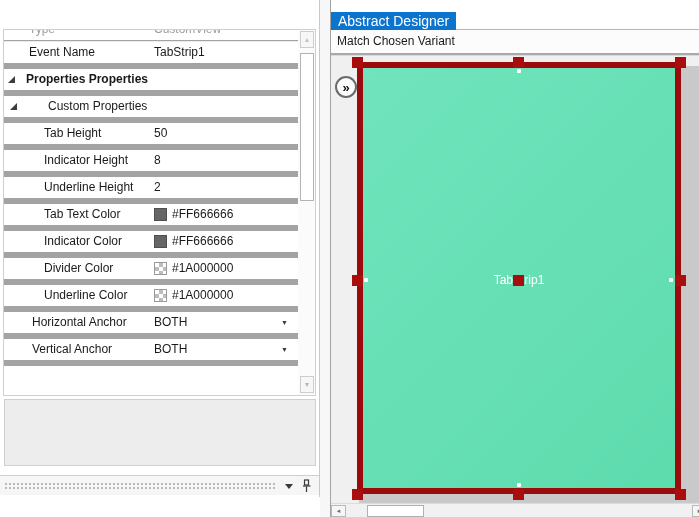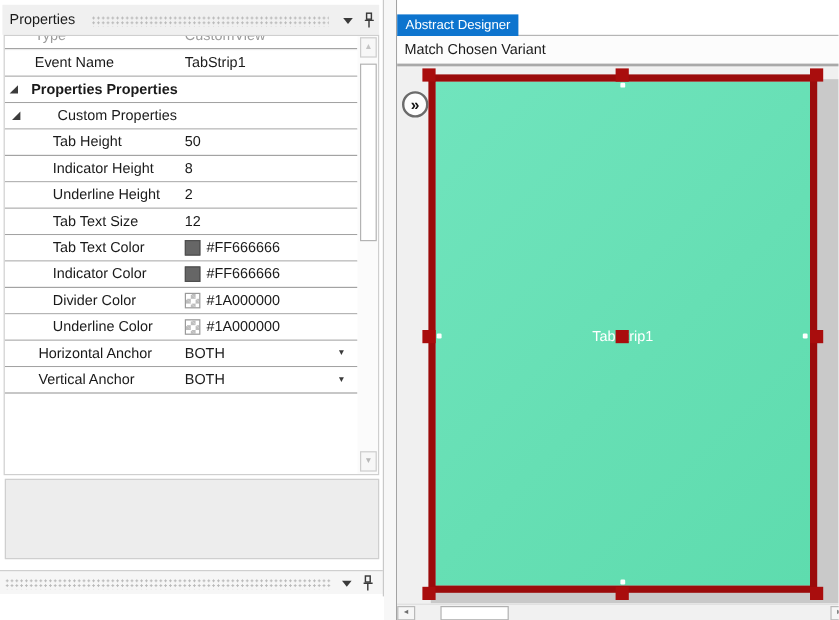--- a/index.html
+++ b/index.html
@@ -19,21 +19,21 @@
   .ddicon{position:absolute;width:0;height:0;border-left:4px solid transparent;
     border-right:4px solid transparent;border-top:5px solid #3a3a3a;}
   .phead .ddicon{left:284px;top:11px;}
   .pinicon{position:absolute;}
   .phead .pinicon{left:299px;top:6px;}
 
   .pgrid{left:3px;top:29px;width:313px;height:367px;background:#ffffff;border:1px solid #cfcfcf;box-sizing:border-box;}
   .prows{position:absolute;left:0;top:0;right:17px;bottom:0;overflow:hidden;}
   .cliprow{position:relative;height:11px;overflow:hidden;border-bottom:1px solid #ebebeb;}
   .cliprow .inner{position:absolute;left:0;right:0;top:-11px;height:21px;}
-  .prow{position:relative;height:21px;border-bottom:1px solid #a3a3a3;background:#fff;}
+  .prow{position:relative;height:21px;border-bottom:6px solid #a3a3a3;background:#fff;}
   .plabel{display:block;line-height:21px;white-space:nowrap;}
   .pvalue{position:absolute;left:150px;top:0;line-height:21px;white-space:nowrap;}
   .muted .plabel,.muted .pvalue,.muted .vtext{color:#9c9c9c;}
   .tri{position:absolute;top:7px;width:0;height:0;border-bottom:7px solid #3c3c3c;border-left:7px solid transparent;}
   .section .tri{left:4px;}
   .group .tri{left:6px;}
   .seclabel{display:block;line-height:21px;}
   .section .seclabel{margin-left:22px;font-weight:bold;}
   .group .seclabel{margin-left:44px;}
   .ddown{position:absolute;right:10px;top:0;line-height:21px;font-size:7px;color:#3a3a3a;}
@@ -55,21 +55,21 @@
   .pfoot{left:0;top:475px;width:319px;height:19px;background:#f6f6f6;border-top:1px solid #cfcfcf;}
   .pfoot .grip{left:4px;width:272px;top:6px;}
   .pfoot .ddicon{left:285px;top:8px;}
   .pfoot .pinicon{left:300px;top:3px;}
 
   
   .gapcol{left:320px;top:0;width:10px;height:517px;background:#f7f7f7;}
   .vline2{left:330px;top:0;width:1px;height:517px;background:#a3a3a3;}
   .tabbar{left:331px;top:0;width:368px;height:30px;background:#ffffff;border-bottom:1px solid #b5b5b5;box-sizing:border-box;}
   .dtab{position:absolute;left:0;top:12px;height:18px;background:var(--tab-blue,#0d74ce);color:#fff;
-    padding:0 7px;line-height:18px;font-size:11px;white-space:nowrap;}
+    padding:0 7px;line-height:18px;font-size:14px;white-space:nowrap;}
   .variantbar{left:331px;top:30px;width:368px;height:23px;background:#fcfcfc;}
   .variantbar .vtxt{position:absolute;left:6px;top:0;line-height:23px;font-size:12px;}
   .variantline{left:331px;top:53px;width:368px;height:3px;
     background:linear-gradient(to bottom,#a9a9a9 0,#a9a9a9 2px,#d9d9d9 2px,#d9d9d9 3px);}
 
   .canvas{left:331px;top:56px;width:368px;height:447px;background:#f0f0f0;overflow:hidden;}
   .shadow{position:absolute;left:28px;top:10px;width:340px;height:437px;background:#c9c9c9;}
   .view{position:absolute;left:26px;top:6px;width:324px;height:432px;box-sizing:border-box;
     border:6px solid var(--adorner-red,#9b0b0b);
     background:linear-gradient(135deg,#70e4bd 0%,var(--view-fill,#66dfb4) 55%,#5edcae 100%);}
@@ -93,32 +93,20 @@
   .ha-r{left:361px;}
   .hthumb{position:absolute;left:36px;top:1px;width:57px;height:12px;background:#fff;border:1px solid #b0b0b0;box-sizing:border-box;}
 </style>
 </head>
 <body>
 
 <div class="screen">
 
   <div class="abs leftpanel">
 
-    <div class="abs phead">
-      <span class="ptitle">Properties</span>
-      <span class="grip"></span>
-      <span class="ddicon"></span>
-      <span class="pinicon">
-        <svg width="13" height="15" viewBox="0 0 13 15">
-          <rect x="4.5" y="1" width="4" height="5" fill="none" stroke="#3a3a3a" stroke-width="1.2"></rect>
-          <line x1="3" y1="7" x2="10.5" y2="7" stroke="#3a3a3a" stroke-width="1.2"></line>
-          <line x1="6.5" y1="7.5" x2="6.5" y2="13" stroke="#3a3a3a" stroke-width="1.2"></line>
-        </svg>
-      </span>
-    </div>
 
     <div class="abs pgrid">
       <div class="prows">
         <div class="cliprow">
           <div class="inner prow muted">
             <span class="plabel" style="padding-left:25px">Type</span>
             <span class="pvalue">CustomView</span>
           </div>
         </div>
 
@@ -138,24 +126,20 @@
             <span class="plabel" style="padding-left: 40px;">Tab Height</span>
             <span class="pvalue"><span class="vtext">50</span></span>
           </div>
           <div class="prow prop">
             <span class="plabel" style="padding-left: 40px;">Indicator Height</span>
             <span class="pvalue"><span class="vtext">8</span></span>
           </div>
           <div class="prow prop">
             <span class="plabel" style="padding-left: 40px;">Underline Height</span>
             <span class="pvalue"><span class="vtext">2</span></span>
-          </div>
-          <div class="prow prop">
-            <span class="plabel" style="padding-left: 40px;">Tab Text Size</span>
-            <span class="pvalue"><span class="vtext">12</span></span>
           </div>
           <div class="prow prop">
             <span class="plabel" style="padding-left: 40px;">Tab Text Color</span>
             <span class="pvalue"><span class="swatch solid"></span><span class="vtext">#FF666666</span></span>
           </div>
           <div class="prow prop">
             <span class="plabel" style="padding-left: 40px;">Indicator Color</span>
             <span class="pvalue"><span class="swatch solid"></span><span class="vtext">#FF666666</span></span>
           </div>
           <div class="prow prop">

